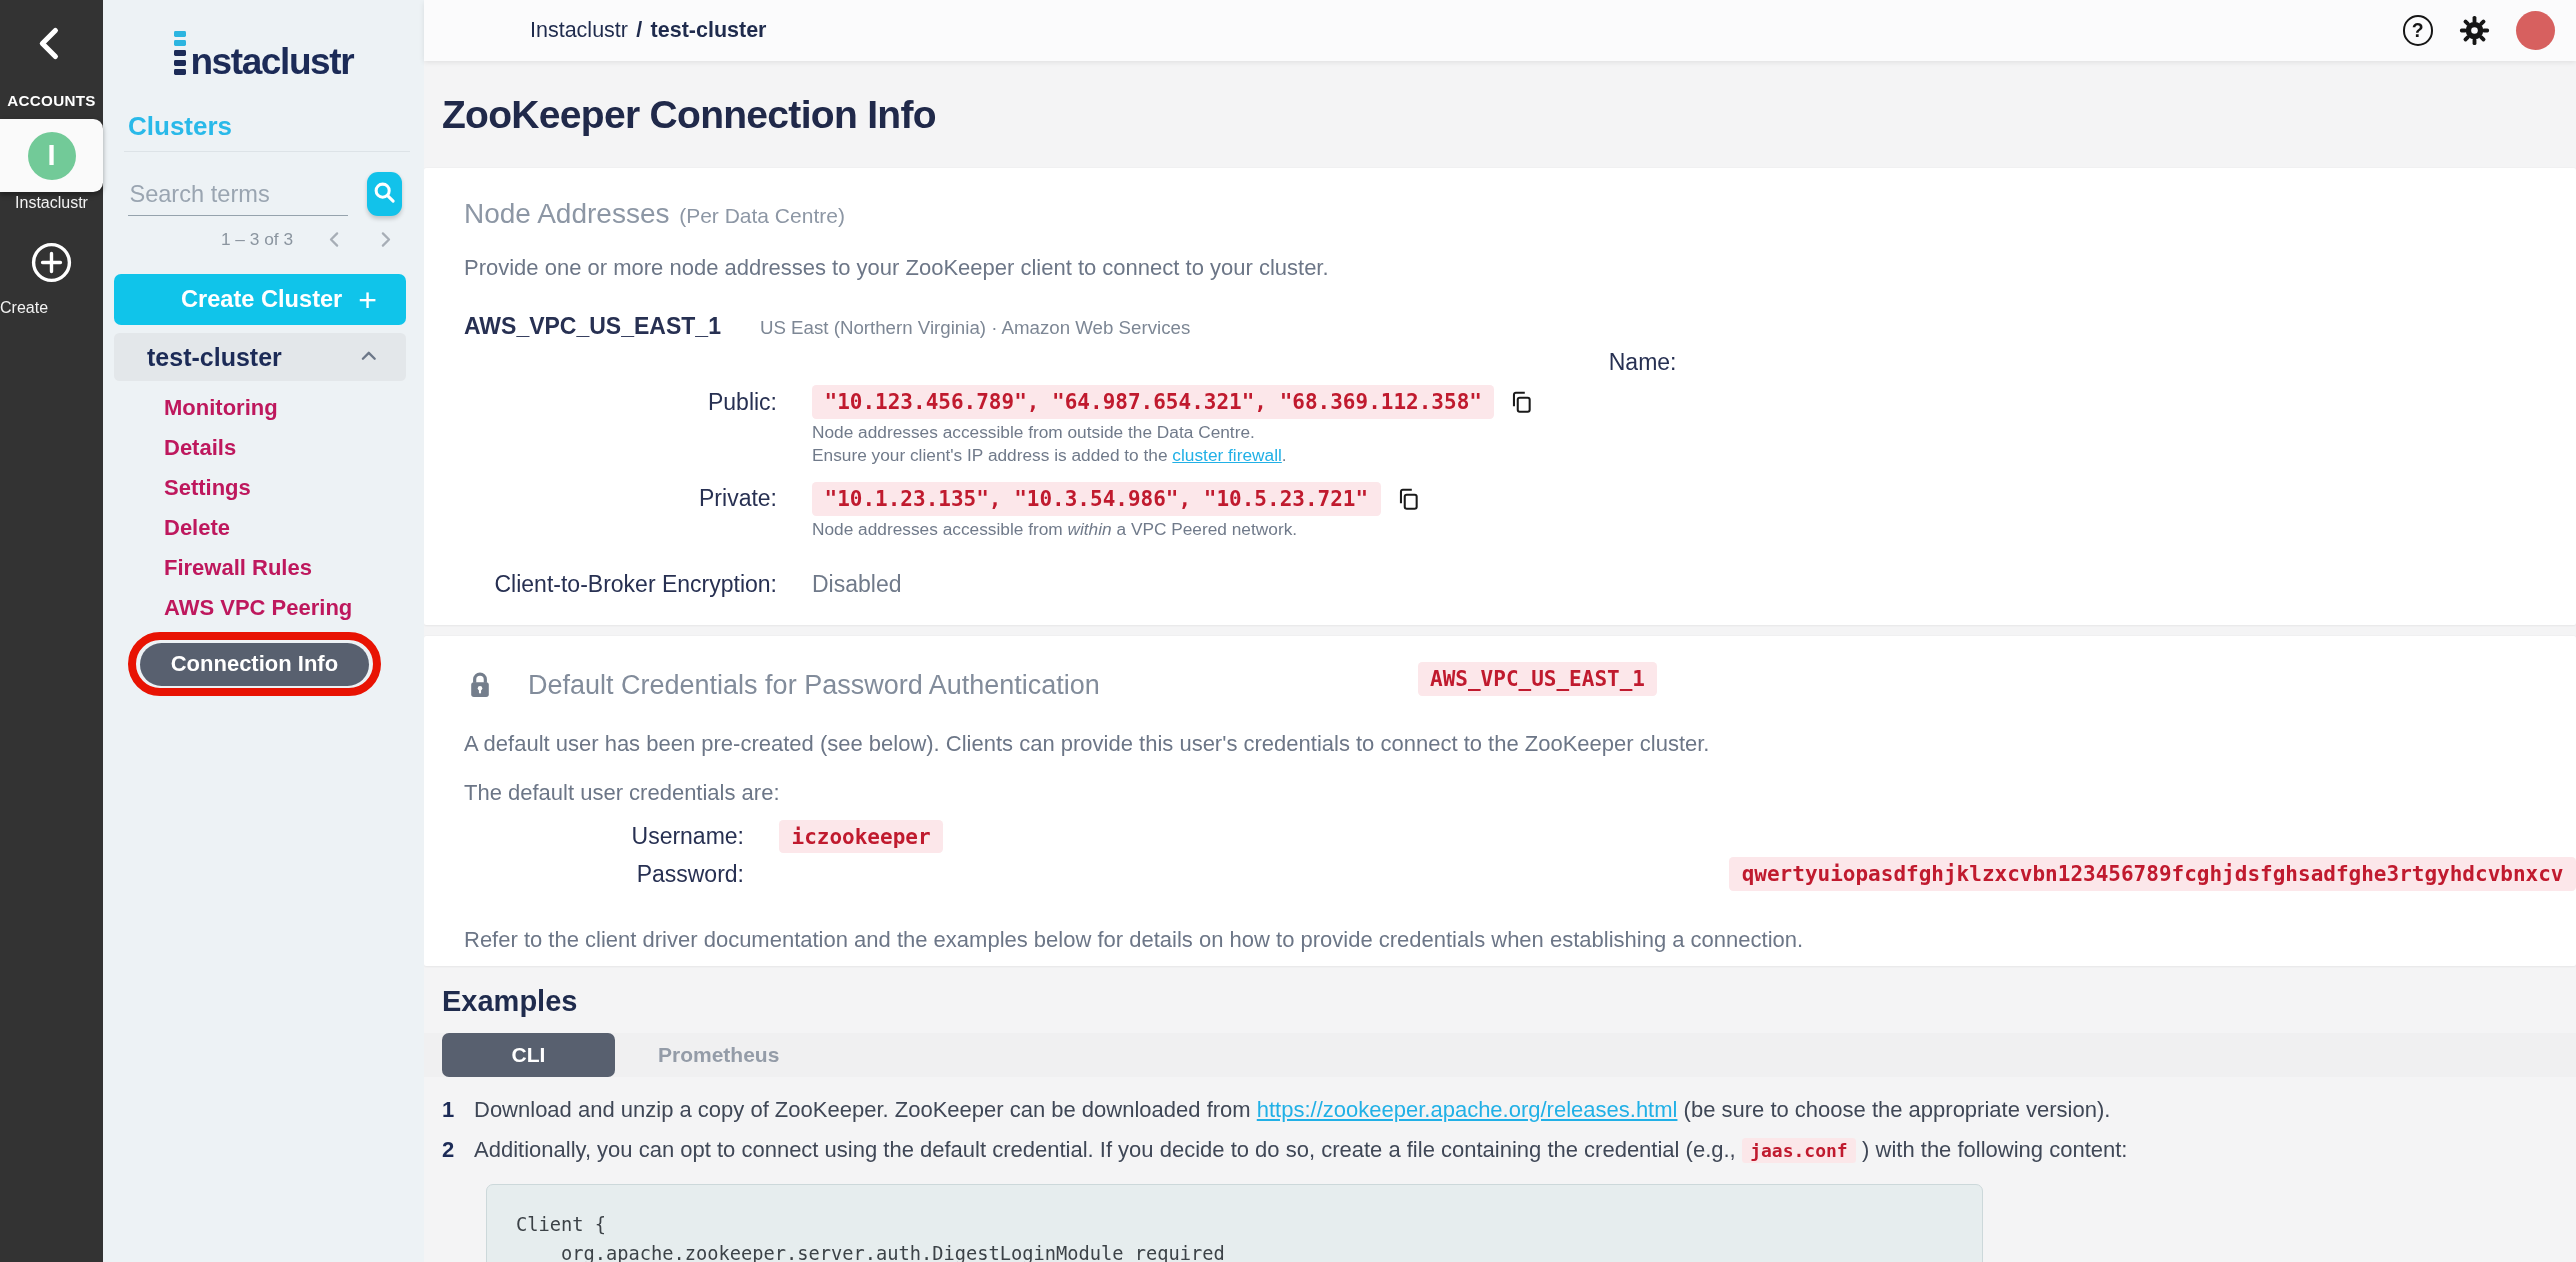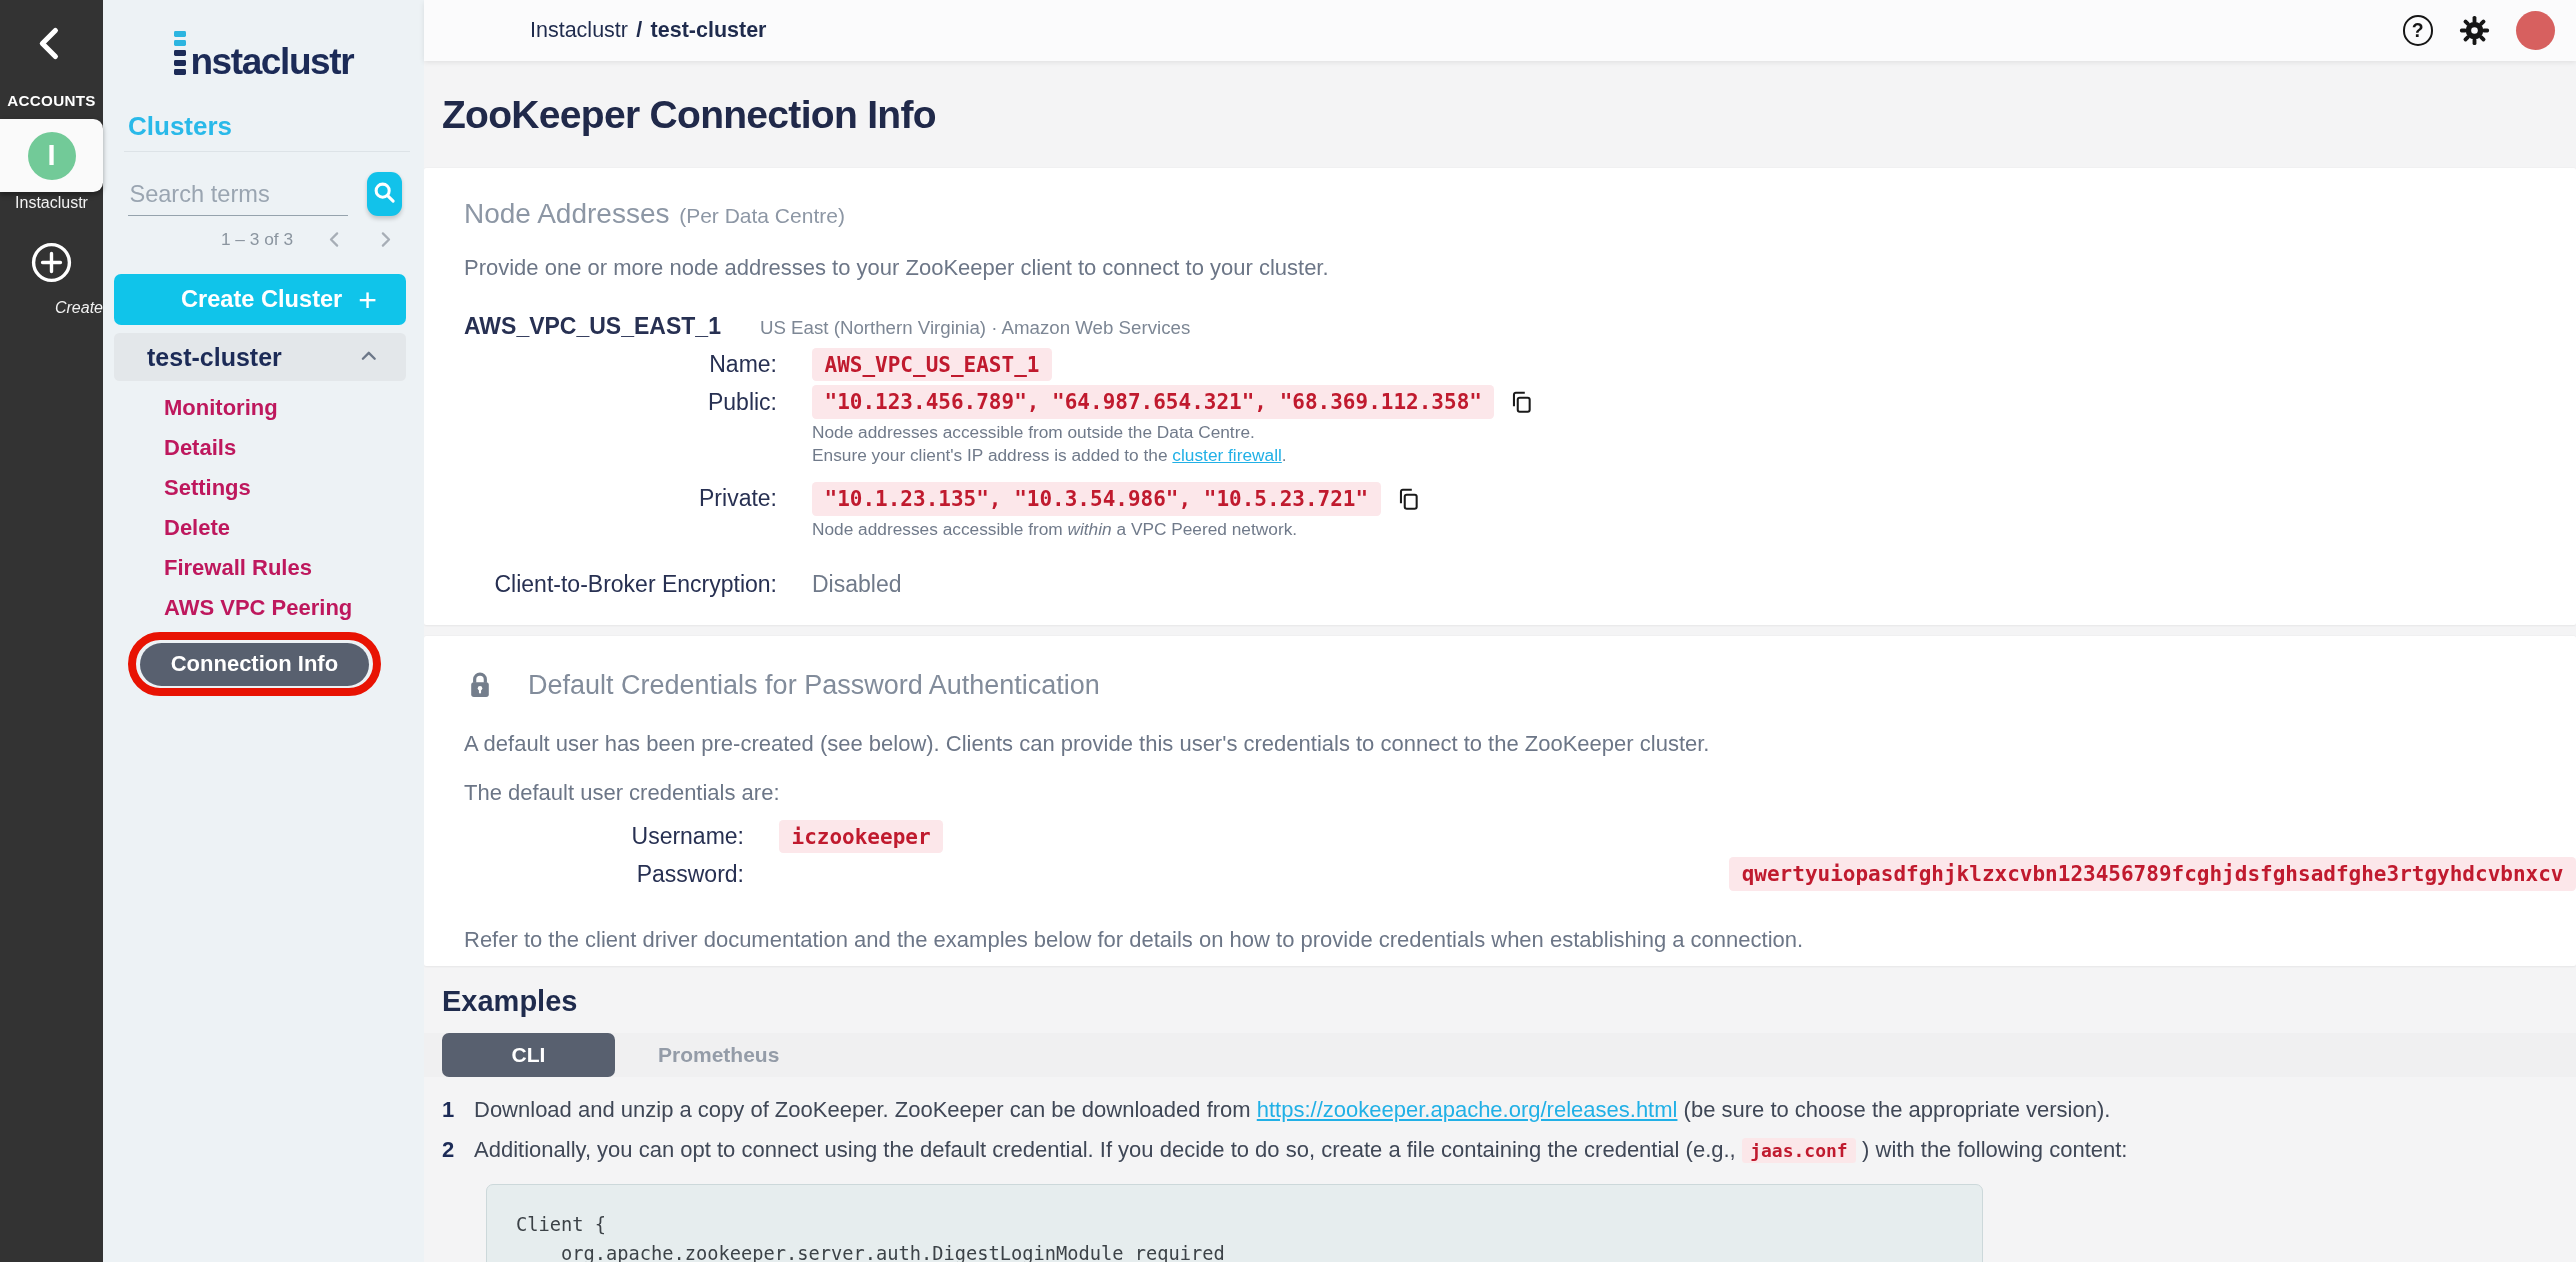--- a/index.html
+++ b/index.html
@@ -7,21 +7,21 @@
   body { font-family:"Liberation Sans", sans-serif; background:#f4f4f5; position:relative; display:flex; }
 
   
   .rail { width:103px; height:100%; background:#333333; position:relative; flex:0 0 103px; z-index:5; }
   .rail-back { position:absolute; top:23.6px; left:30.5px; width:39px; height:39px; cursor:pointer; }
   .rail-accounts { position:absolute; top:92px; width:100%; text-align:center; color:#ffffff; font-size:15.2px; font-weight:bold; letter-spacing:0.3px; }
   .account-card { position:absolute; top:119px; left:0; width:103px; height:73px; background:#fafafa; border-radius:0 9.7px 9.7px 0; box-shadow:0 2.1px 5.5px rgba(0,0,0,.35); display:flex; align-items:center; justify-content:center; cursor:pointer; }
   .account-avatar { width:48px; height:48px; border-radius:50%; background:#72ca98; color:#ffffff; font-size:29px; font-weight:bold; display:flex; align-items:center; justify-content:center; }
   .account-name { position:absolute; top:194px; width:100%; text-align:center; color:#f2f2f2; font-size:16px; }
   .rail-create { position:absolute; top:241px; left:30px; width:43px; height:43px; cursor:pointer; }
-  .rail-create-label { position:absolute; top:299px; width:100%; text-align:right; color:#f2f2f2; font-size:16px;font-style:italic; }
+  .rail-create-label { position:absolute; top:299px; width:100%; text-align:left; color:#f2f2f2; font-size:16px; }
 
   
   .sidebar { width:321px; flex:0 0 321px; height:100%; background:#edf2f5; position:relative; }
   .logo { position:absolute; top:30.5px; left:0; width:100%; display:flex; justify-content:center; align-items:flex-end; }
   .logo-i { display:flex; flex-direction:column; gap:3.5px; margin-right:4.8px; margin-bottom:4.8px; }
   .logo-i b { width:11.8px; height:6.2px; border-radius:1.4px; }
   .logo-i b:nth-child(1), .logo-i b:nth-child(2) { background:#2cb5e0; }
   .logo-i b:nth-child(n+3) { background:#1c2b57; }
   .logo-text { color:#1c2b57; font-size:37px; font-weight:bold; letter-spacing:-1.4px; line-height:1; }
   .clusters-h { position:absolute; top:111px; left:25px; color:#29b9e9; font-size:26px; font-weight:bold; }
@@ -71,21 +71,21 @@
   .dc-meta { color:#7d8795; font-size:18.7px; margin-left:39px; }
 
   .frow { display:flex; align-items:center; }
   .flabel { width:313px; text-align:right; color:#273052; font-size:23px; flex:0 0 313px; }
   .flabel2 { width:280px; flex:0 0 280px; }
   .fval { margin-left:35px; display:flex; align-items:center; }
   .chip { background:#fce7ea; border-radius:4.2px; padding:4.8px 12.5px; color:#c01a2e; font-family:"DejaVu Sans Mono", monospace; font-size:21px; font-weight:bold; white-space:pre; }
   .copy-btn { margin-left:14px; width:26px; height:26px; cursor:pointer; background:none; border:none; padding:0; }
   .note-block { margin-left:348px; margin-top:4.2px; color:#707a8a; font-size:17.3px; line-height:1.28; }
   .link { color:#21b0e6; text-decoration:underline; cursor:pointer; }
-  .row-name { margin-top:8.3px; height:30.5px; }
+  .row-name { margin-top:8.3px; height:30.5px;flex-direction:column; }
   .row-public { margin-top:7px; height:30.5px; }
   .row-private { margin-top:18px; height:30.5px; }
   .row-enc { margin-top:30.5px; height:26px; }
   .enc-val { color:#707a8a; font-size:23px; margin-left:35px; }
 
   .cred-head { display:flex; align-items:center; }
   .lock-wrap { width:32px; height:35px; }
   .cred-title { color:#828c9b; font-size:27px; margin-left:32px; }
   .card2 .intro { margin-top:28px; }
   .card2 .sub { margin-top:23.6px; }

